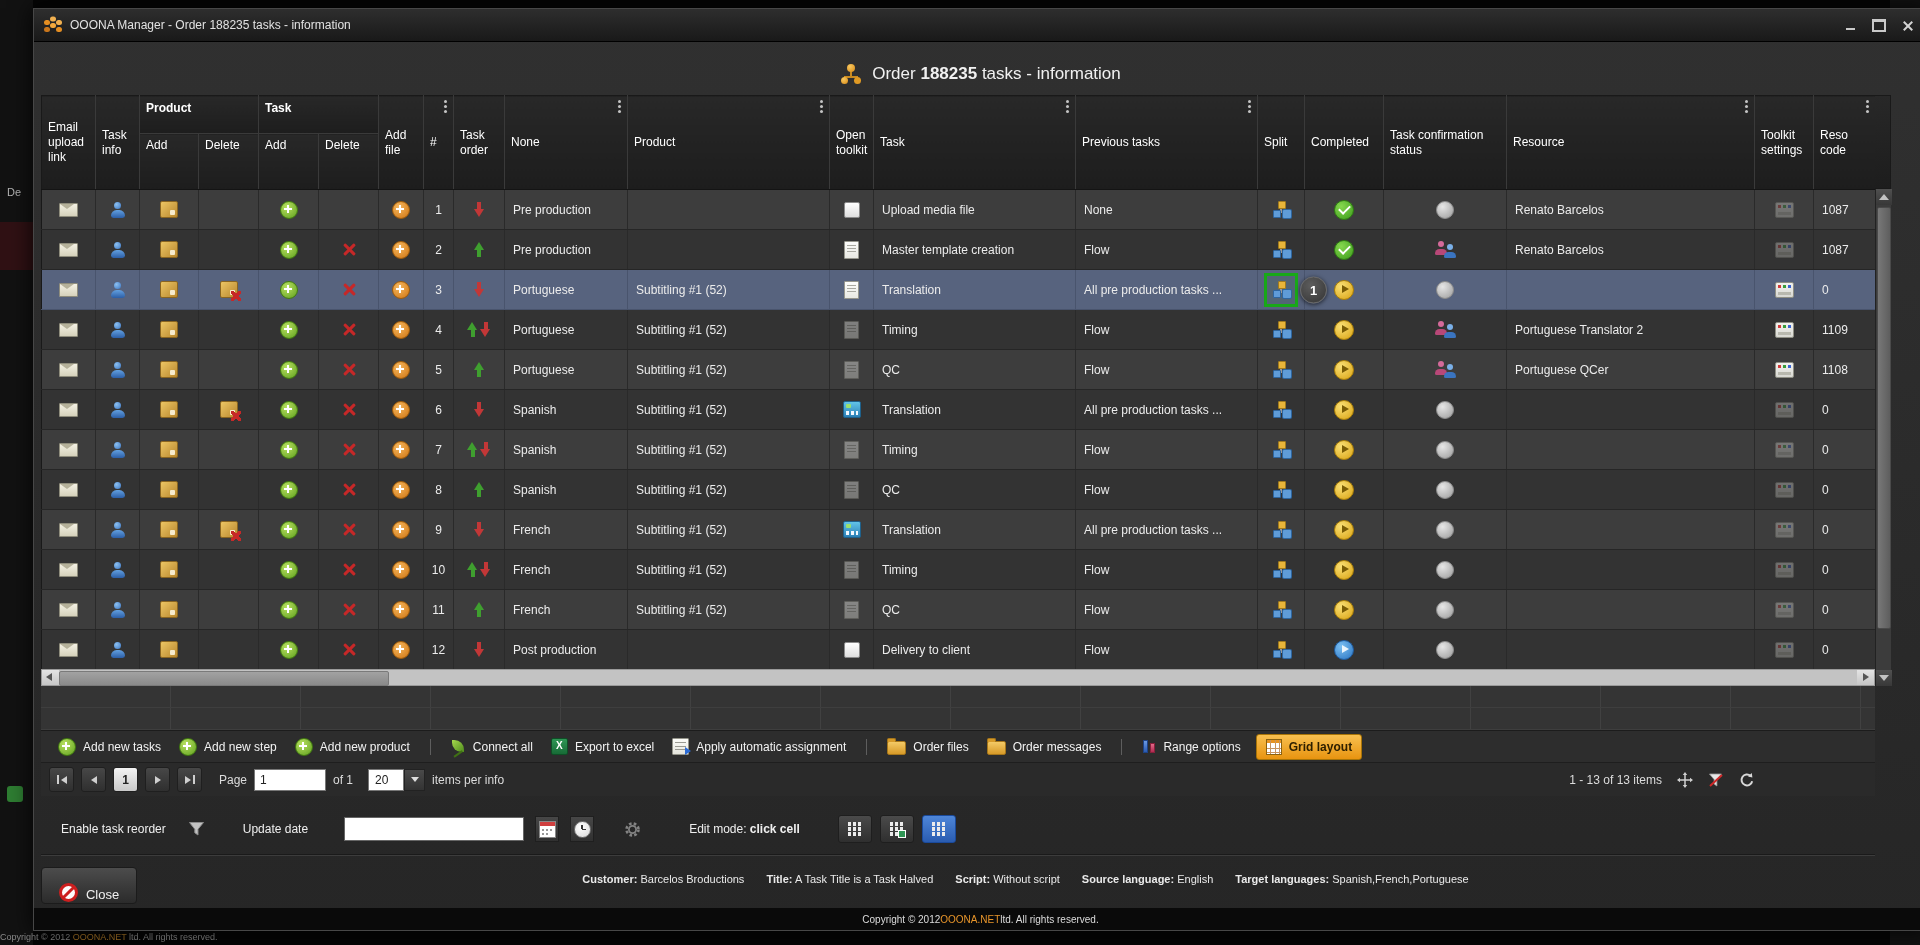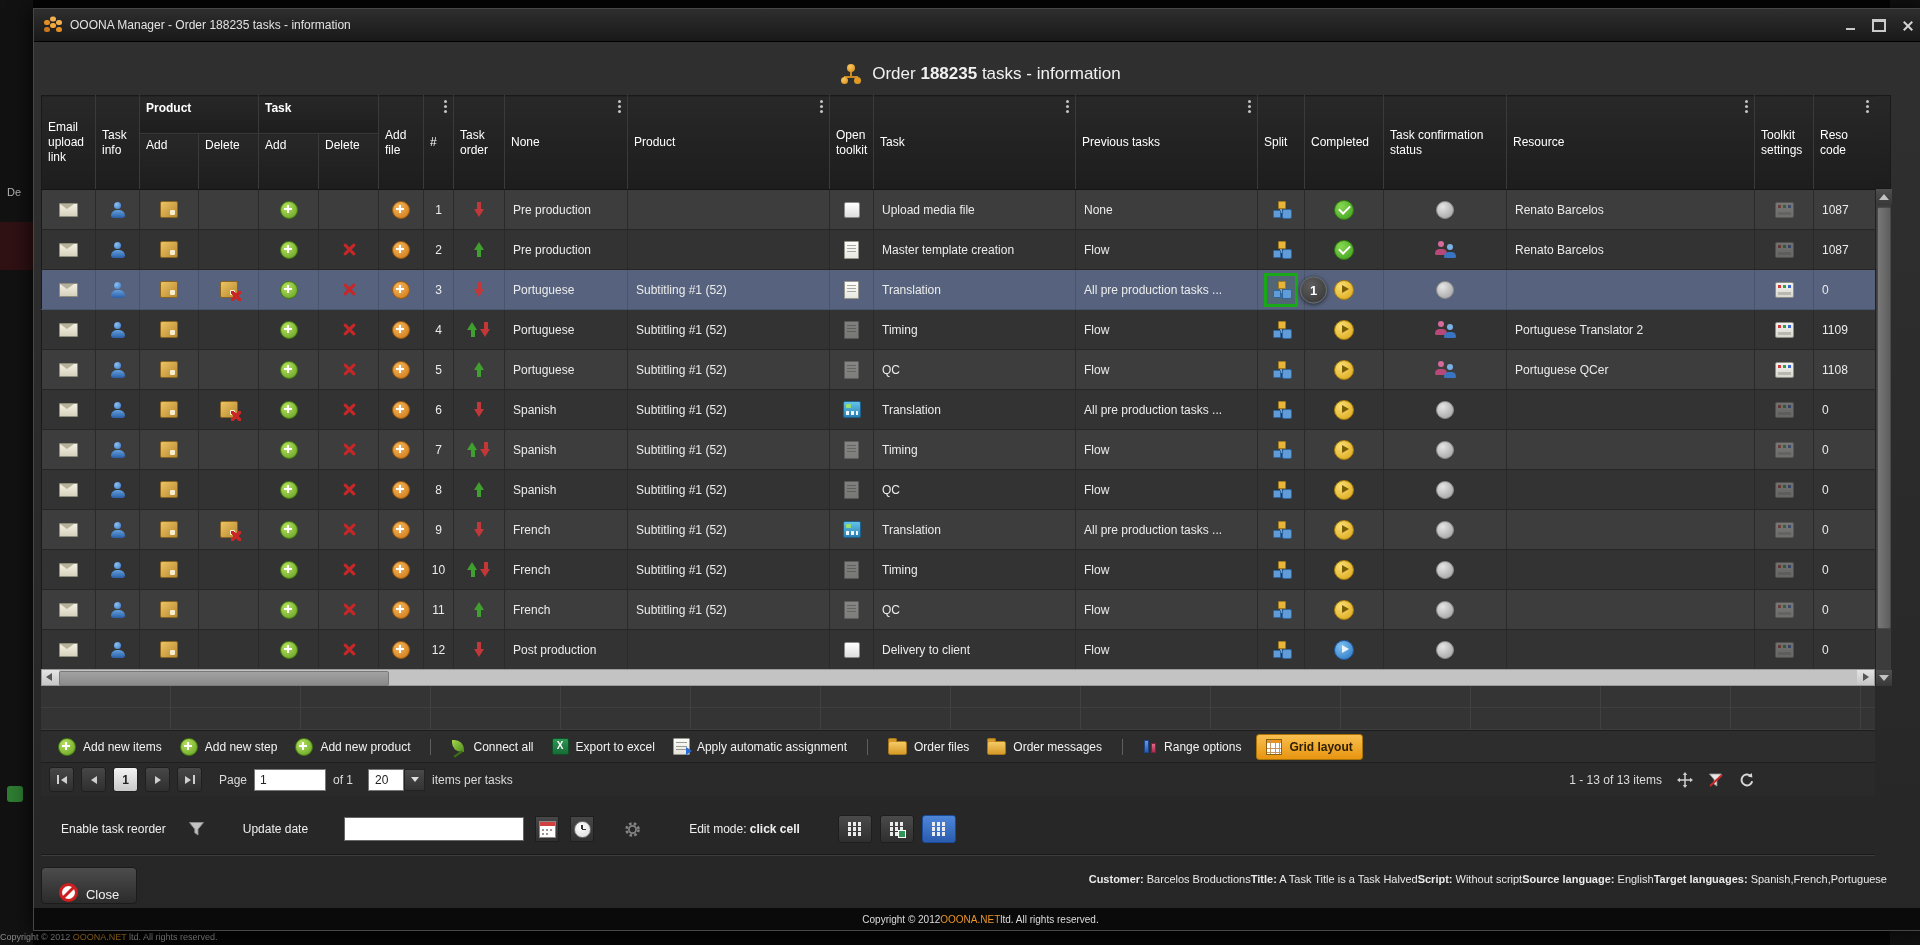--- a/index.html
+++ b/index.html
@@ -104,21 +104,21 @@
   .cbtn{width:24px;height:26px;background:linear-gradient(#474747,#303030);border:1px solid #1f1f1f;display:flex;align-items:center;justify-content:center;margin-left:3px;padding:0;}
   .ctl-gear{margin-left:22px;display:flex;opacity:.8;}
   .ctl-edit{margin-left:40px;}
   .ctl-edit b{font-weight:700;}
   .vbtns{margin-left:30px;display:flex;gap:8px;}
   .vbtn{width:34px;height:28px;background:linear-gradient(#4a4a4a,#2f2f2f);border:1px solid #1e1e1e;border-radius:3px;display:flex;align-items:center;justify-content:center;padding:0;}
   .vbtn.sel{background:linear-gradient(#4e86d8,#2a5cb0);border-color:#1a4a9c;}
 
   .sep-line{position:absolute;left:7px;top:845px;width:1834px;height:1px;background:#1a1a1a;border-bottom:1px solid #3c3c3c;}
   .close-btn{position:absolute;left:7px;top:858px;width:96px;height:37px;background:linear-gradient(#4c4c4c,#2b2b2b);border:1px solid #1b1b1b;border-radius:4px;color:#f0f0f0;font-size:13px;display:flex;align-items:flex-end;justify-content:center;gap:8px;font-family:inherit;}
-  .info-line{position:absolute;left:130px;right:40px;top:864px;display:flex;justify-content:flex-end;font-size:11px;color:#eaeaea;white-space:nowrap;}
+  .info-line{position:absolute;left:130px;right:40px;top:864px;display:flex;justify-content:center;gap:22px;font-size:11px;color:#eaeaea;white-space:nowrap;}
   .inf b{font-weight:700;}
   .win-footer{position:absolute;left:0;right:0;bottom:0;height:22px;background:#0a0a0a;display:flex;align-items:center;justify-content:center;font-size:10px;color:#dcdcdc;}
   .win-footer .cplink{color:#e8952a;}
 
   
   .ic{display:inline-block;position:relative;vertical-align:middle;}
   .ic-logo{width:17px;height:17px;}
   .ic-logo::before{content:"";position:absolute;left:6px;top:6px;width:5.5px;height:5.5px;border-radius:50%;background:#f5a93c;box-shadow:-6px -3px 0 #e58e22,6px -3px 0 #f0b050,-6px 4px 0 #c9761c,6px 4px 0 #e58e22,0 -6.5px 0 #f0b050;}
   .ic-org{width:22px;height:20px;background:linear-gradient(#c98a20,#c98a20) 10px 6px/2px 7px no-repeat,linear-gradient(#c98a20,#c98a20) 4px 12px/14px 2px no-repeat;}
   .ic-org::before{content:"";position:absolute;top:0;left:7px;width:8px;height:8px;border-radius:50%;background:radial-gradient(circle at 35% 30%,#f8c860,#d98a14);}
@@ -582,21 +582,21 @@
     </div>
 
     <div class="bands" data-interactable="false">
       <div class="band" data-interactable="false"></div>
       <div class="band" data-interactable="false"></div>
     </div>
 
     <div class="toolbar" id="toolbar" data-interactable="false">
         <button class="tbtn" data-interactable="true">
           <span class="ic ic-add" data-interactable="false"></span>
-          <span data-interactable="false">Add new items</span>
+          <span data-interactable="false">Add new tasks</span>
         </button>
         <button class="tbtn" data-interactable="true">
           <span class="ic ic-add" data-interactable="false"></span>
           <span data-interactable="false">Add new step</span>
         </button>
         <button class="tbtn" data-interactable="true">
           <span class="ic ic-add" data-interactable="false"></span>
           <span data-interactable="false">Add new product</span>
         </button>
         <span class="tsep" data-interactable="false"></span>
@@ -650,21 +650,21 @@
         </button>
       <span class="plabel" data-interactable="false">Page</span>
       <input class="pg-input" data-interactable="true" value="1" style="">
       <span data-interactable="false">of 1</span>
       <span class="psize" data-interactable="true">
         <span class="val" data-interactable="false">20</span>
         <span class="dd" data-interactable="true">
             <span class="dda" data-interactable="false"></span>
           </span>
       </span>
-      <span data-interactable="false">items per tasks</span>
+      <span data-interactable="false">items per info</span>
       <span class="pright">
         <span data-interactable="false">1 - 13 of 13 items</span>
         <button class="pibtn" data-interactable="true">
             <svg width="16" height="16" viewBox="0 0 16 16">
               <g stroke="#d0d0d0" stroke-width="1.5">
                 <line x1="8" y1="2.5" x2="8" y2="13.5"></line>
                 <line x1="2.5" y1="8" x2="13.5" y2="8"></line>
               </g>
               <path fill="#d0d0d0" d="M8 0l2.2 3H5.8zM8 16l2.2-3H5.8zM0 8l3-2.2v4.4zM16 8l-3-2.2v4.4z"></path>
             </svg>

